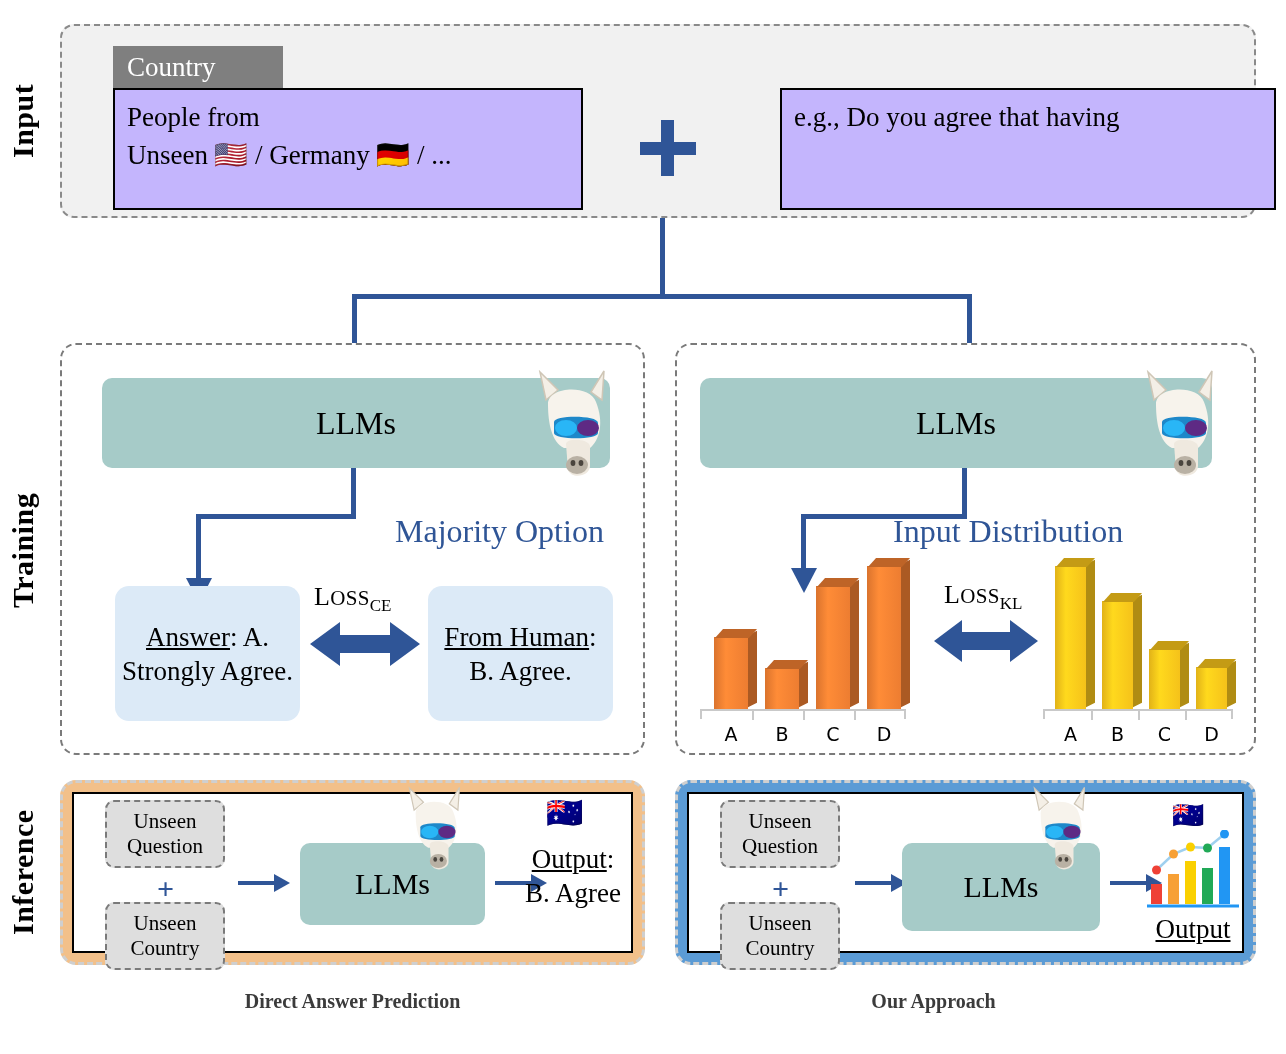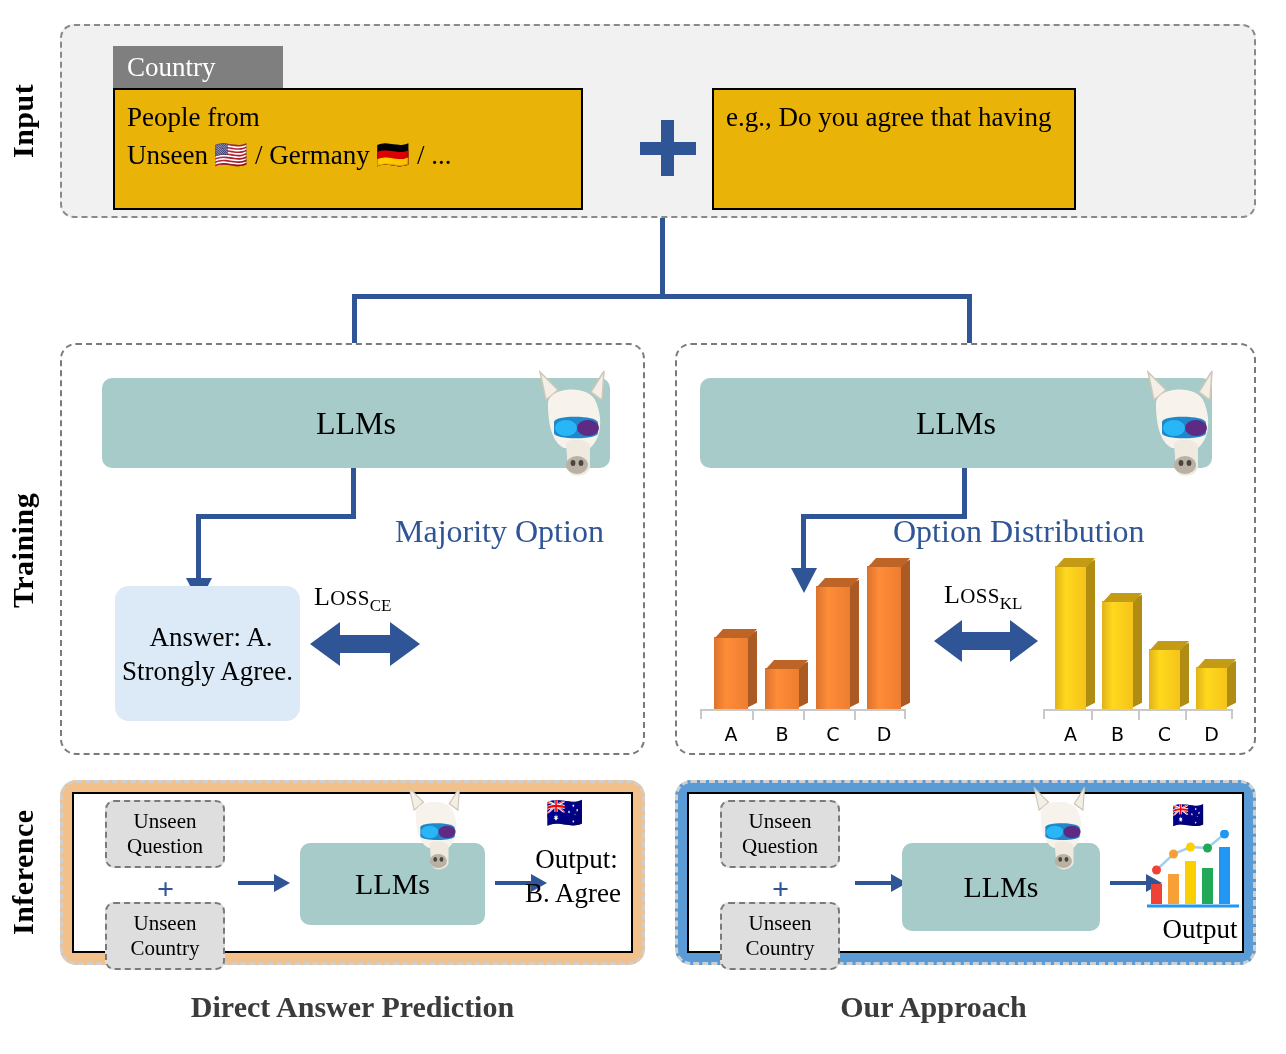--- a/index.html
+++ b/index.html
@@ -9,21 +9,21 @@
   
   .sidelabel{position:absolute;font-family:"Liberation Serif",serif;font-weight:700;
              writing-mode:vertical-rl;transform:rotate(180deg);text-align:center;
              letter-spacing:.5px;color:#000;}
 
   
   #input-panel{position:absolute;left:60px;top:24px;width:1196px;height:194px;
                background:#f1f1f1;border:2px dashed #8a8a8a;border-radius:14px;box-sizing:border-box;}
   .cap{position:absolute;background:#7f7f7f;color:#fff;font-size:27px;line-height:42px;
        height:42px;padding:0 14px;box-sizing:border-box;white-space:nowrap;}
-  .whitebox{position:absolute;background:#eab308;border:2px solid #000;box-sizing:border-box;
+  .whitebox{position:absolute;background:#c4b5fd;border:2px solid #000;box-sizing:border-box;
             font-size:27px;line-height:38px;padding:8px 12px;}
 
   #plus-big{position:absolute;left:640px;top:120px;width:56px;height:56px;}
   #plus-big::before,#plus-big::after{content:"";position:absolute;background:#2f5597;}
   #plus-big::before{left:0;top:22px;width:56px;height:13px;}
   #plus-big::after{left:21px;top:0;width:13px;height:56px;}
 
   
   .conn{position:absolute;background:#2f5597;}
 
@@ -36,21 +36,21 @@
   .llm-bar{position:absolute;background:#a6cbc8;border-radius:10px;box-sizing:border-box;
            display:flex;align-items:center;justify-content:center;
            font-size:32px;color:#000;}
   .llama{position:absolute;width:92px;height:116px;}
 
   .blue-label{position:absolute;color:#2f5596;font-size:32px;white-space:nowrap;}
 
   .ansbox{position:absolute;background:#dceaf7;border-radius:14px;box-sizing:border-box;
           display:flex;flex-direction:column;align-items:center;justify-content:center;
           font-size:27px;line-height:34px;text-align:center;}
-  .u{margin-left:7px;}
+  .u{text-decoration:underline;}
 
   .lossword{position:absolute;font-size:26px;white-space:nowrap;letter-spacing:.3px;}
   .lossword .sub{font-size:17px;vertical-align:sub;letter-spacing:0;}
   .lossword .sc{font-size:21px;}
 
   .dblarrow{position:absolute;}
 
   
   .chart{position:absolute;}
   .axis{position:absolute;left:0;bottom:26px;height:10px;border-left:2px solid #c9c9c9;
@@ -74,21 +74,21 @@
 
   .graybox{position:absolute;background:#dedede;border:2px dashed #7a7a7a;border-radius:9px;
            box-sizing:border-box;display:flex;flex-direction:column;align-items:center;
            justify-content:center;font-size:21px;line-height:25px;text-align:center;}
   .plus-sm{position:absolute;color:#2f5597;font-size:30px;font-weight:700;line-height:1;}
   .arrow-r{position:absolute;}
 
   .outtext{position:absolute;font-size:27px;line-height:34px;text-align:center;}
 
   .bottomcap{position:absolute;font-family:"Liberation Serif",serif;font-weight:700;
-             font-size:30px;text-align:center;color:#3b3b3b;white-space:nowrap;}
+             font-size:20px;text-align:center;color:#3b3b3b;white-space:nowrap;}
 
   .flag{font-family:"DejaVu Sans",sans-serif;}
 </style>
 </head>
 <body>
 
 <div id="stage">
 
   <div class="sidelabel" style="left:6px;top:36px;height:170px;font-size:30px;">Input</div>
   <div class="sidelabel" style="left:6px;top:370px;height:360px;font-size:30px;">Training</div>
@@ -99,21 +99,21 @@
   <div class="cap" style="left:113px;top:46px;width:170px;">Country</div>
   <div class="whitebox" style="left:113px;top:88px;width:470px;height:122px;">
     <div>People from</div>
     <div>
       <span>Unseen </span><span class="flag">🇺🇸</span><span> / Germany </span><span class="flag">🇩🇪</span><span> / ...</span>
     </div>
   </div>
 
   <div id="plus-big"></div>
 
-  <div class="whitebox" style="left:712px;top:88px;width:364px;height:122px;">
+  <div class="whitebox" style="left:780px;top:88px;width:496px;height:122px;">
     <div>e.g., Do you agree that having</div>
   </div>
 
   <div class="conn" style="left:660px;top:218px;width:5px;height:80px;"></div>
   <div class="conn" style="left:352px;top:294px;width:620px;height:5px;"></div>
   <div class="conn" style="left:352px;top:294px;width:5px;height:70px;"></div>
   <div class="conn" style="left:967px;top:294px;width:5px;height:70px;"></div>
   <svg style="position:absolute;left:340px;top:356px;" width="30" height="26">
     <polygon points="2,0 28,0 15,25" fill="#2f5597"></polygon>
   </svg>
@@ -157,20 +157,26 @@
     <div>Strongly Agree.</div>
   </div>
 
   <div class="lossword" style="left:314px;top:582px;">
     <span>L</span><span class="sc">OSS</span><span class="sub">CE</span>
   </div>
   <svg class="dblarrow" style="left:310px;top:618px;" width="110" height="52" viewBox="0 0 110 52">
     <polygon points="0,26 30,4 30,17 80,17 80,4 110,26 80,48 80,35 30,35 30,48" fill="#2f5597"></polygon>
   </svg>
 
+  <div class="ansbox" style="left:428px;top:586px;width:185px;height:135px;">
+    <div>
+      <span class="u">From Human</span><span>:</span>
+    </div>
+    <div>B. Agree.</div>
+  </div>
 
   <div class="train-panel" id="train-right"></div>
 
   <div class="llm-bar" style="left:700px;top:378px;width:512px;height:90px;">
     <span>LLMs</span>
   </div>
   <svg class="llama" style="left:1136px;top:370px;" viewBox="0 0 92 116">
     <g>
       <path d="M18 30 L12 2 L30 20 Z" fill="#f4efe6" stroke="#cfc6b6" stroke-width="1.5"></path>
       <path d="M63 22 L76 1 L74 30 Z" fill="#f4efe6" stroke="#cfc6b6" stroke-width="1.5"></path>
@@ -185,21 +191,21 @@
     </g>
   </svg>
 
   <div class="conn" style="left:962px;top:468px;width:5px;height:50px;"></div>
   <div class="conn" style="left:801px;top:514px;width:166px;height:5px;"></div>
   <div class="conn" style="left:801px;top:514px;width:5px;height:60px;"></div>
   <svg style="position:absolute;left:790px;top:568px;" width="28" height="26">
     <polygon points="1,0 27,0 14,25" fill="#2f5597"></polygon>
   </svg>
 
-  <div class="blue-label" style="left:893px;top:513px;">Option Distribution</div>
+  <div class="blue-label" style="left:893px;top:513px;">Input Distribution</div>
 
   <div class="chart" style="left:700px;top:540px;width:206px;height:205px;">
     <div class="axis">
       <div class="tick" style="left:50px;"></div>
       <div class="tick" style="left:101px;"></div>
       <div class="tick" style="left:152px;"></div>
     </div>
     <div id="orange-bars">
         <div class="bar" style="left: 14px; width: 34px; height: 72px;">
           <div class="side" style="background: rgb(171, 90, 35);"></div>

